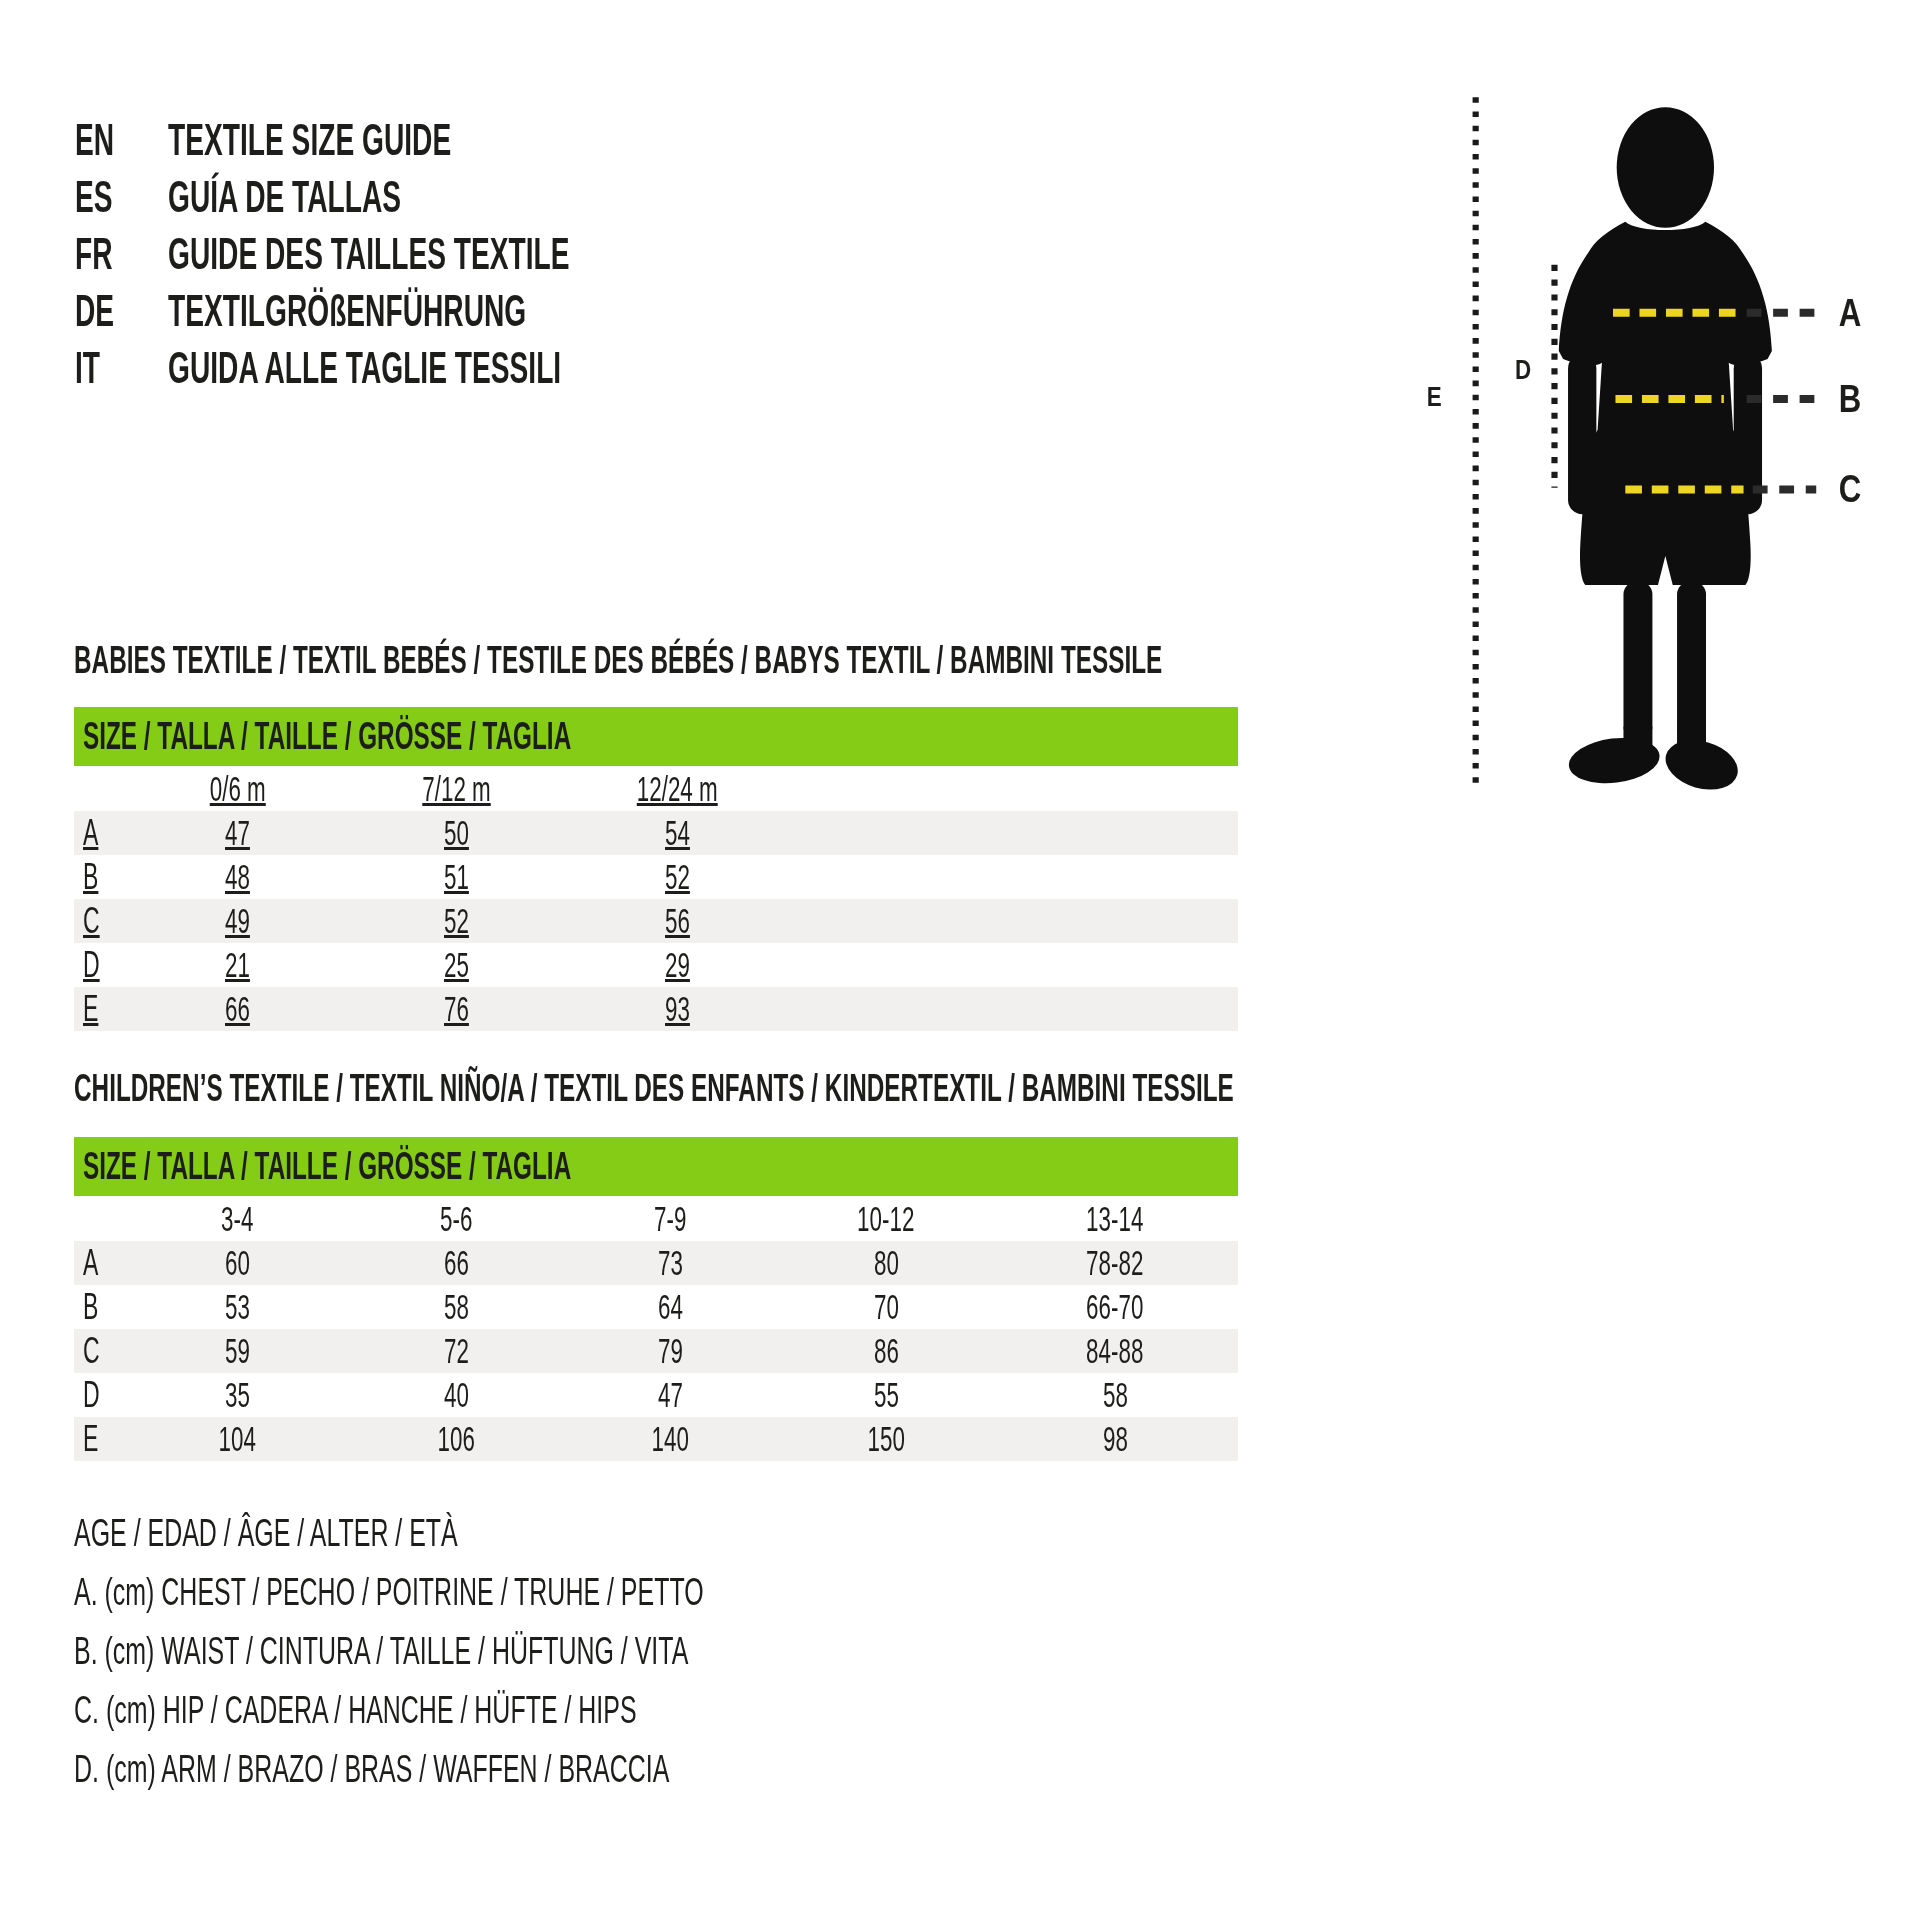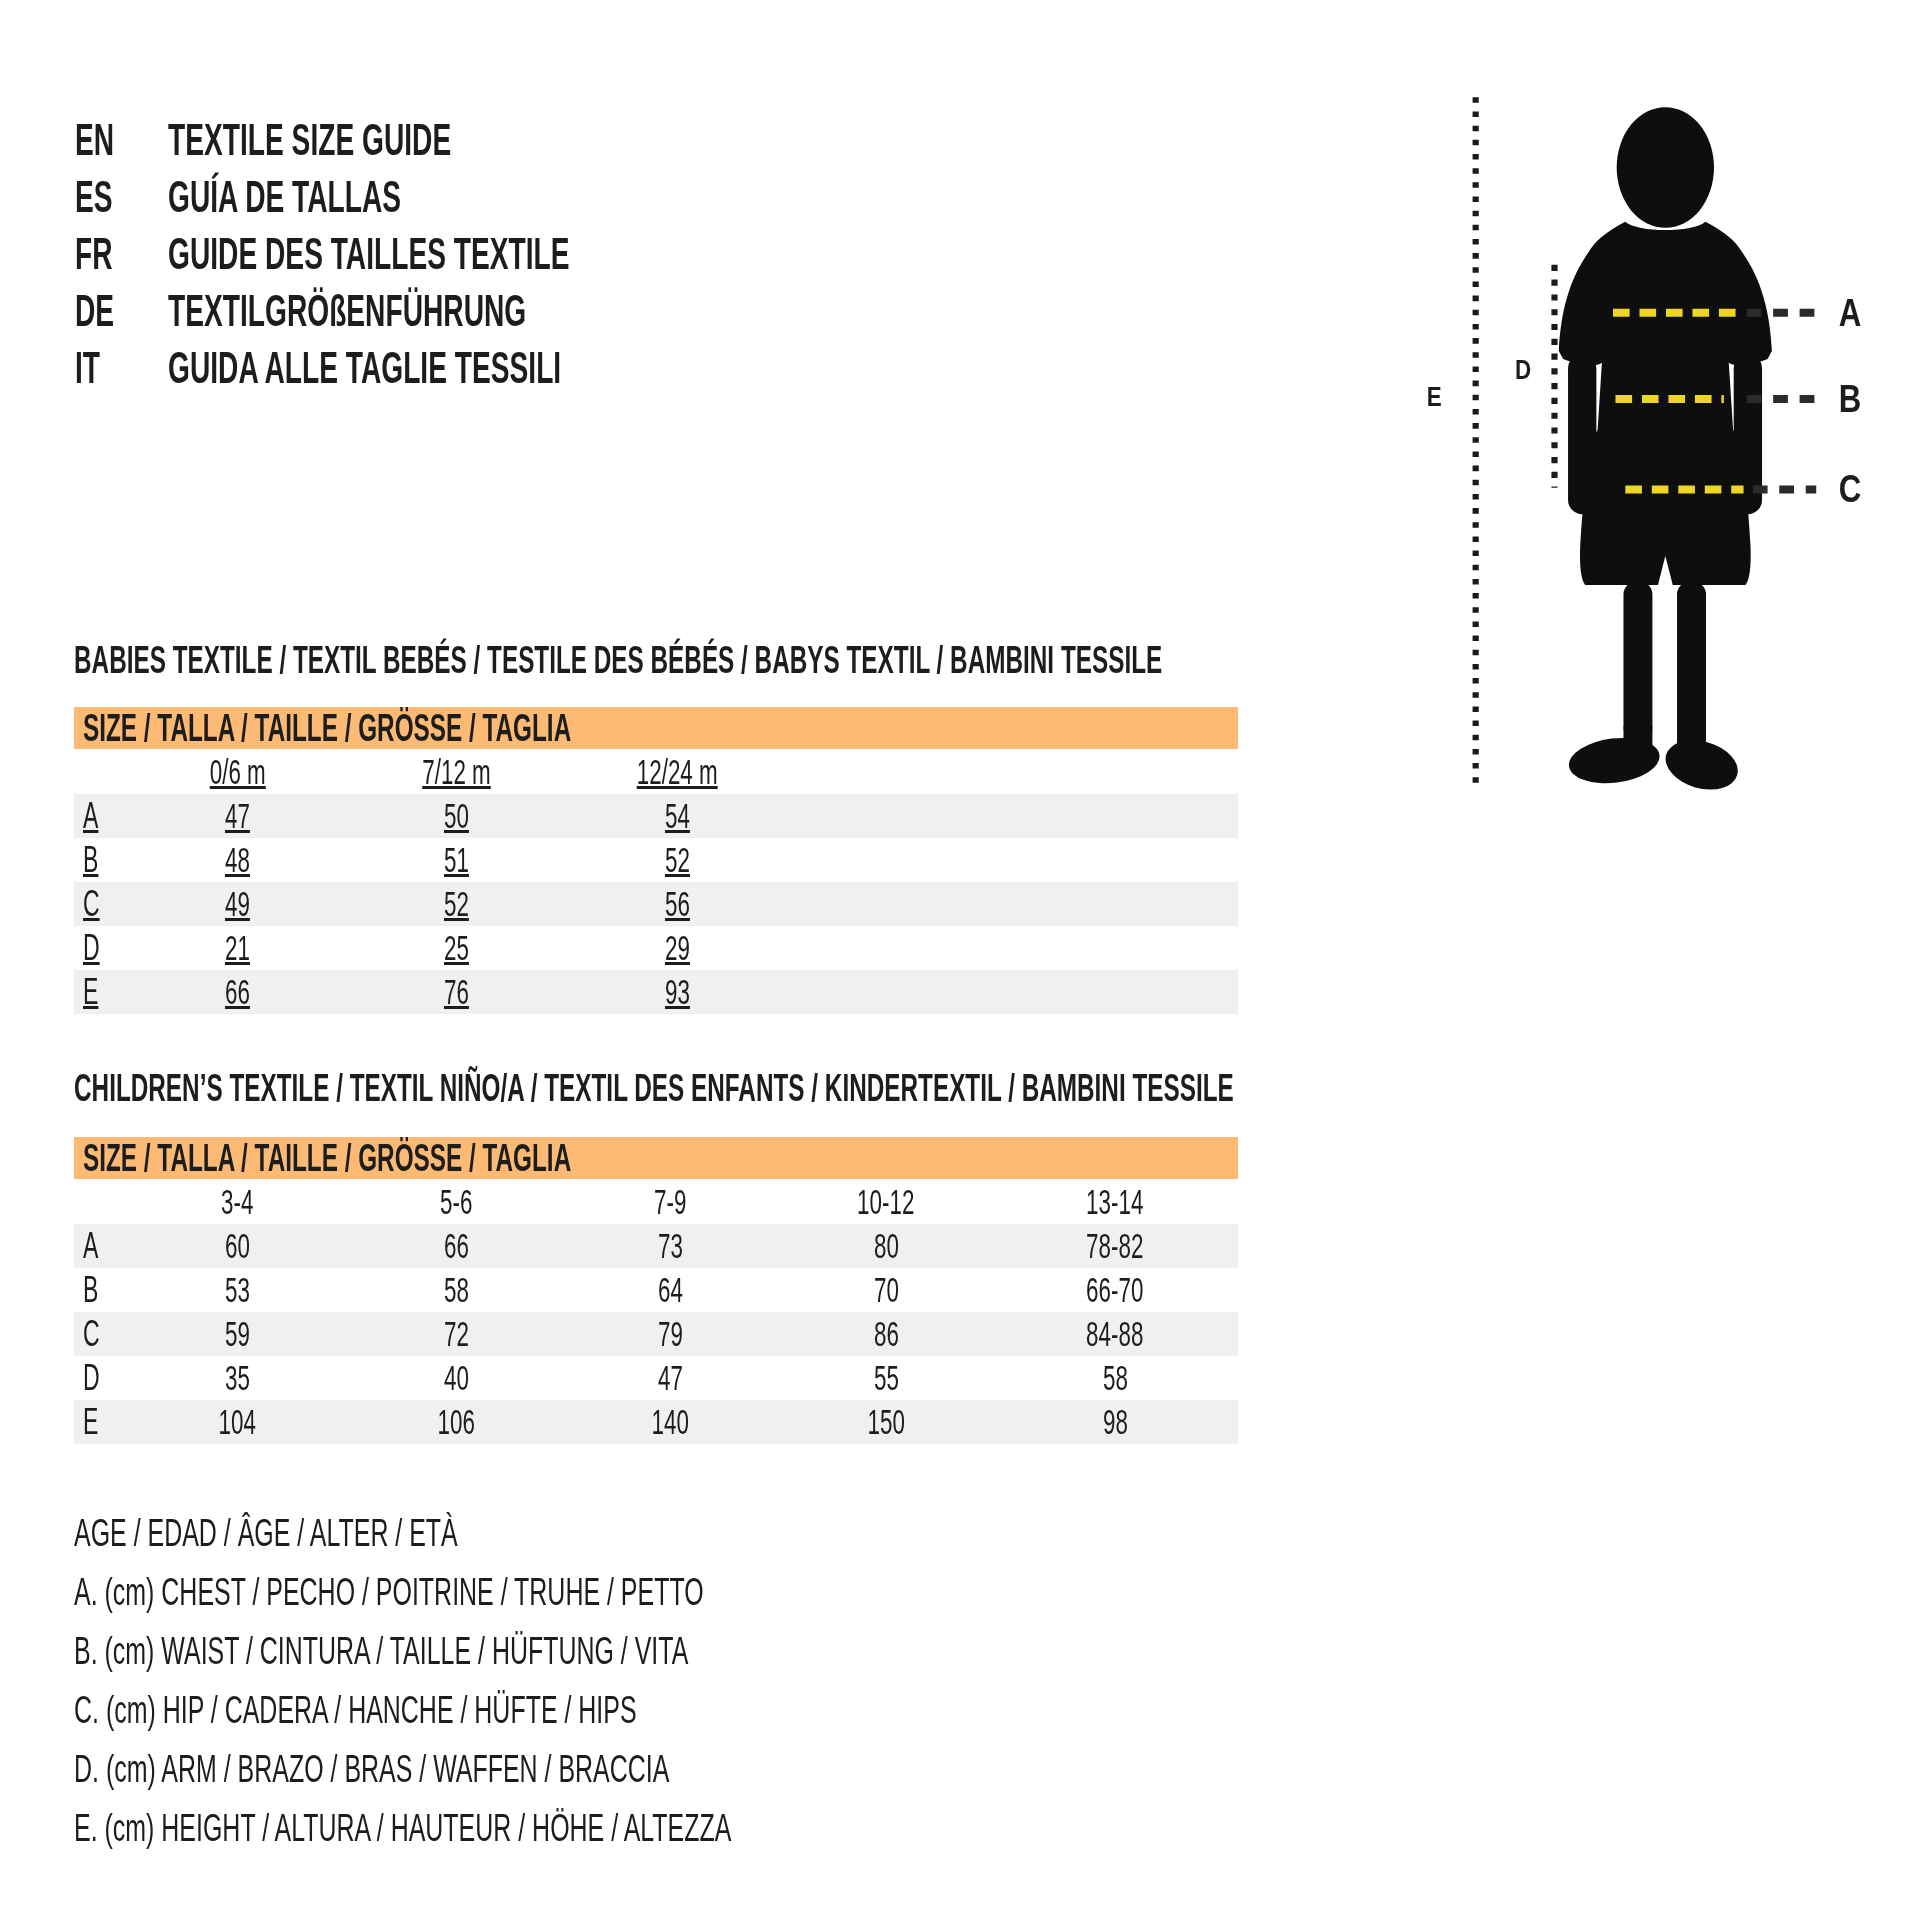--- a/index.html
+++ b/index.html
@@ -26,21 +26,21 @@
   .figure-area svg{position:absolute;left:0;top:0;}
   .fig-label{position:absolute;font-weight:700;transform:translate(0,-50%);}
   .fig-label-abc{font-size:39px;}
   .fig-label-de{font-size:28px;}
 
   
   .section-title{position:absolute;left:74px;font-size:38px;font-weight:700;line-height:38px;}
 
   
   .size-table{position:absolute;left:74px;width:1164px;}
-  .size-bar{height:42px;background:#fdba74;display:flex;align-items:center;
+  .size-bar{height:59px;background:#84cc16;display:flex;align-items:center;
             padding-left:8.6px;box-sizing:border-box;font-size:38px;font-weight:700;}
   .grid-babies{display:grid;grid-template-columns:49px 229px 209px 232px 1fr;text-decoration:underline;}
   .grid-children{display:grid;grid-template-columns:49px 229px 209px 219px 212px 1fr;}
   .hdr-row{height:45px;}
   .data-row{height:44px;}
   .row-striped{background:#f1f0ef;}
   .cell{display:flex;align-items:center;justify-content:center;font-size:35px;font-weight:400;}
   .cell-label{justify-content:flex-start;padding-left:8.6px;box-sizing:border-box;font-size:36px;}
   .hdr-cell{font-size:35px;}
 
@@ -370,17 +370,14 @@
     </div>
   <div class="legend-line">
       <span class="cd">B. (cm) WAIST / CINTURA / TAILLE / HÜFTUNG / VITA</span>
     </div>
   <div class="legend-line">
       <span class="cd">C. (cm) HIP / CADERA / HANCHE / HÜFTE / HIPS</span>
     </div>
   <div class="legend-line">
       <span class="cd">D. (cm) ARM / BRAZO / BRAS / WAFFEN / BRACCIA</span>
     </div>
-  <div class="legend-line">
-      <span class="cd">E. (cm) HEIGHT / ALTURA / HAUTEUR / HÖHE / ALTEZZA</span>
-    </div>
 </div>
 
 
 </body></html>

